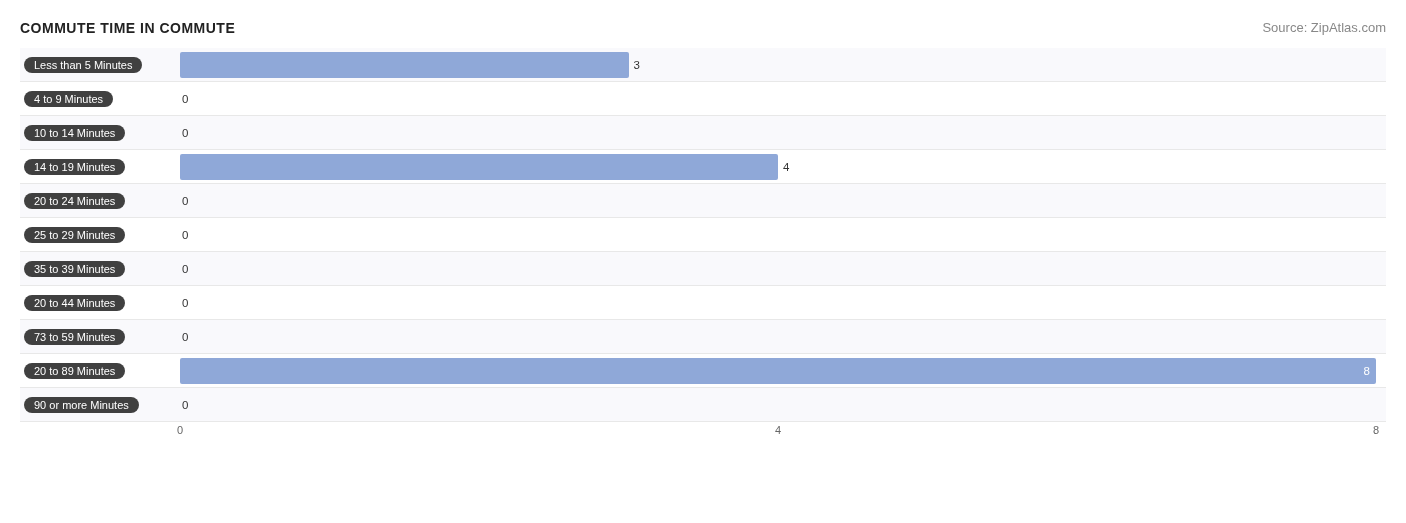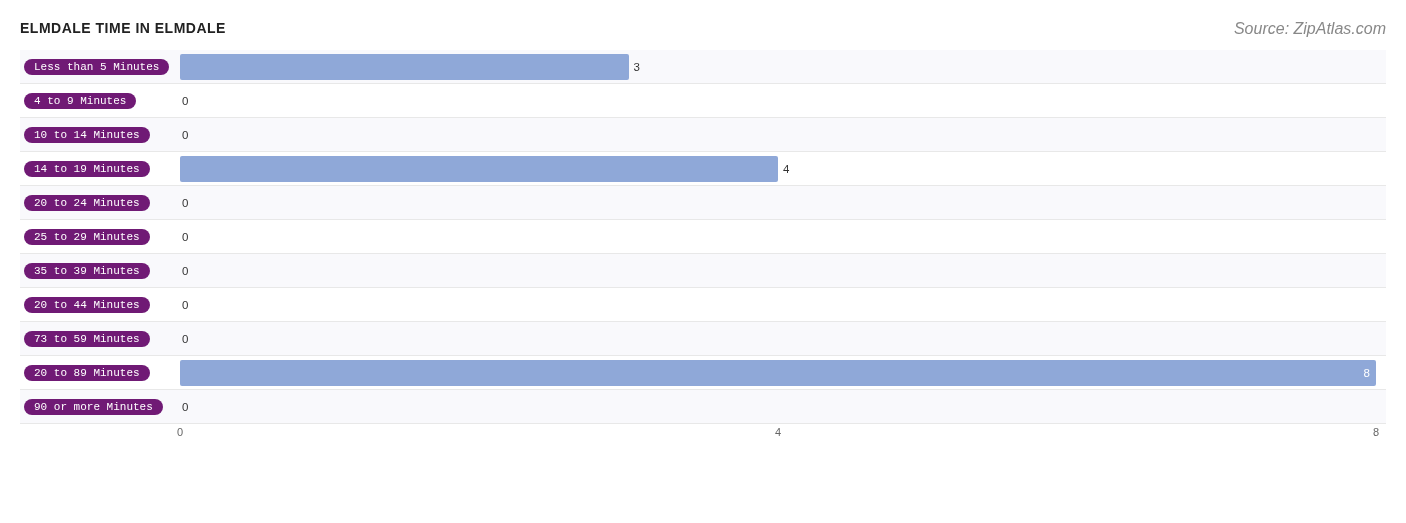--- a/index.html
+++ b/index.html
@@ -21,23 +21,22 @@
       align-items: flex-start;
       margin-bottom: 12px;
     }
     .chart-title {
       font-size: 14px;
       font-weight: bold;
       color: #222;
       letter-spacing: 0.5px;
     }
     .chart-source {
-      font-size: 16px;
+      font-size: 13px;
       color: #888;
-      font-style: italic;
     }
     .chart-area {
       position: relative;
       width: 100%;
     }
     .bar-row {
       display: flex;
       align-items: center;
       height: 34px;
       border-bottom: 1px solid #e8e8e8;
@@ -98,43 +97,42 @@
       position: relative;
     }
     .x-tick {
       position: absolute;
       font-size: 11px;
       color: #666;
       transform: translateX(-50%);
     }
     .label-pill {
       display: inline-block;
-      background: #701a75;
+      background: #404040;
       color: #fff;
       border-radius: 10px;
       padding: 2px 10px;
       font-size: 11px;
       margin-right: 8px;
       white-space: nowrap;
-      font-family: Liberation Mono, monospace;
     }
     .bar-row-inner {
       display: flex;
       align-items: center;
       width: 100%;
       height: 100%;
       position: relative;
     }
   </style>
 </head>
 <body>
 
 <div class="chart-container">
   <div class="chart-header">
-    <span class="chart-title">ELMDALE TIME IN ELMDALE</span>
+    <span class="chart-title">COMMUTE TIME IN COMMUTE</span>
     <span class="chart-source">Source: ZipAtlas.com</span>
   </div>
   <div class="chart-area">
     <div id="bars-container">
         <div class="bar-row">
           <div class="bar-row-inner">
             <span class="bar-label"><span class="label-pill">Less than 5 Minutes</span></span>
             <div class="bar-track">
               <div class="bar-fill" style="width: 448.5px;">
                 <span class="bar-value">3</span>

